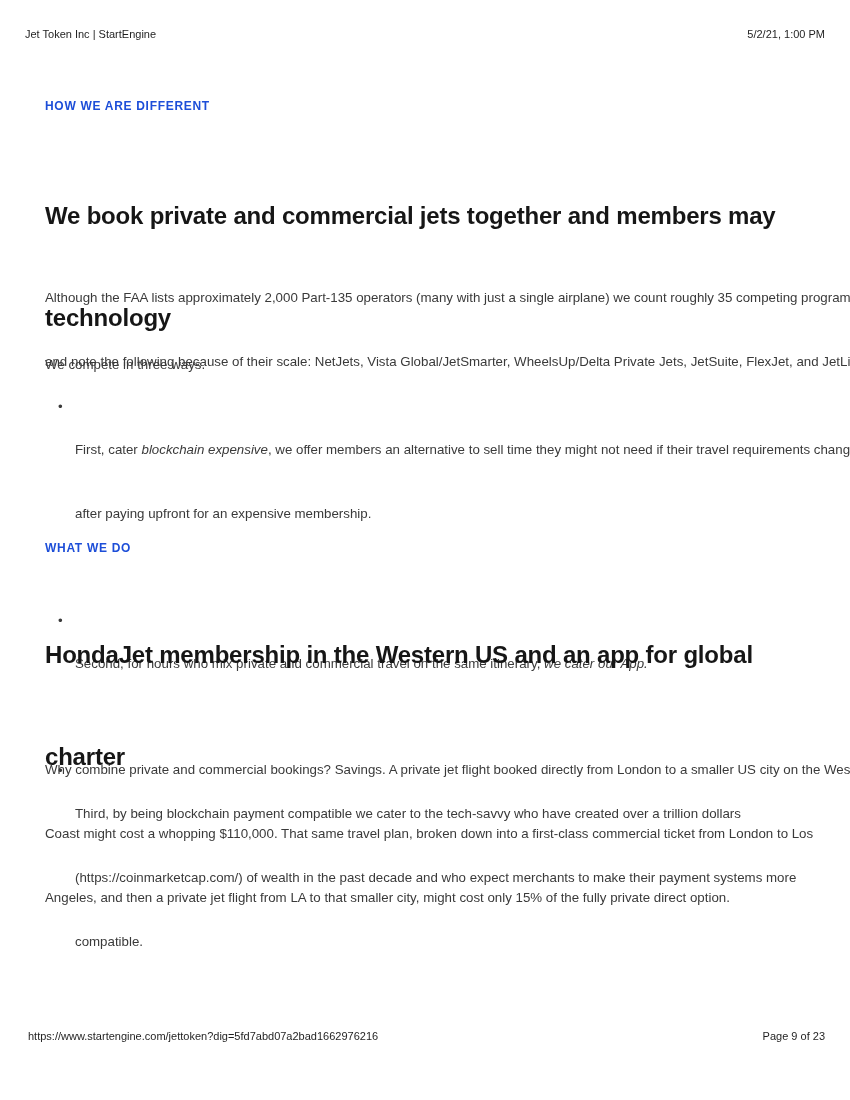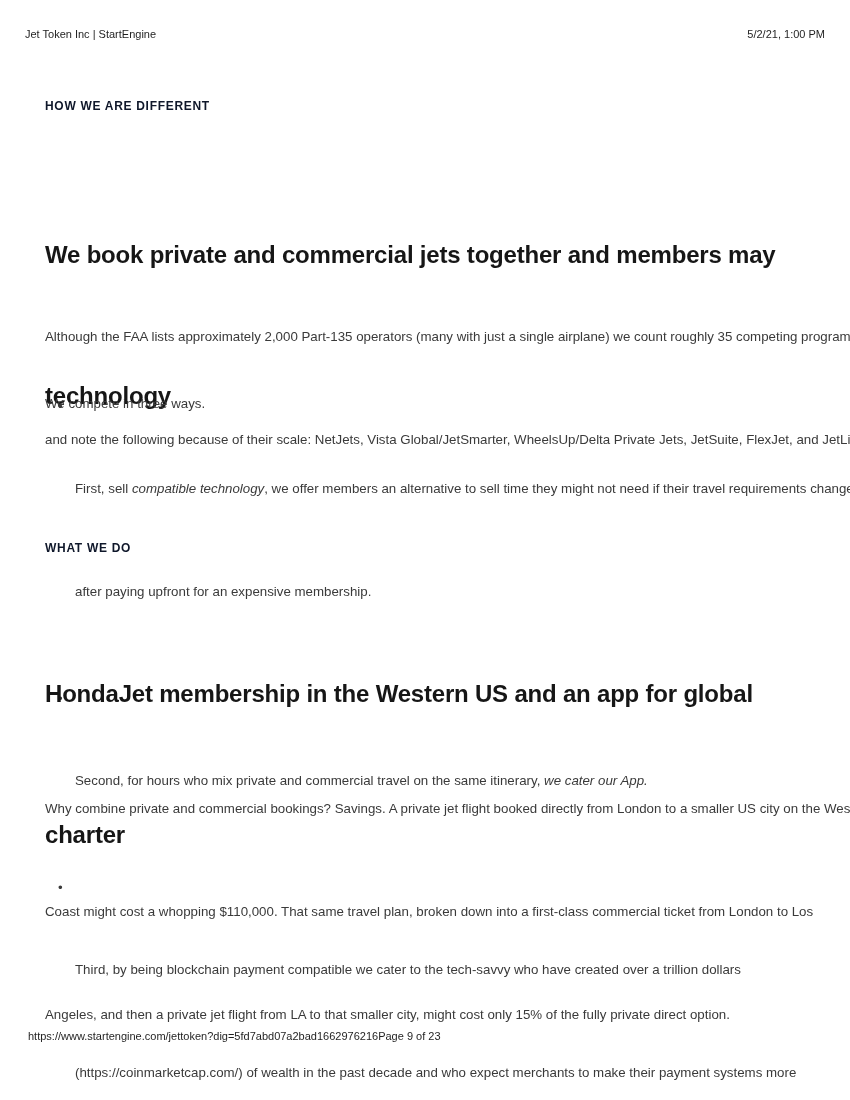--- a/index.html
+++ b/index.html
@@ -29,58 +29,58 @@
     justify-content: space-between;
     font-size: 11px;
     line-height: 14px;
     color: #1f1f1f;
     white-space: pre;
   }
   .pdf-footer {
     position: absolute;
     top: 1029px; left: 28px; right: 25px;
     display: flex;
-    justify-content: flex-start;
+    justify-content: space-between;
     font-size: 11px;
     line-height: 14px;
     color: #1f1f1f;
     white-space: pre;
   }
   
   .content {
     position: absolute;
     top: 0; left: 45px;
     width: 805px;
     height: 1100px;
   }
   .abs { position: absolute; left: 0; }
   .eyebrow {
     font-size: 12px;
     font-weight: 700;
     letter-spacing: 0.7px;
     line-height: 14px;
-    color: #0f172a;
+    color: #1d4ed8;
     white-space: pre;
   }
   .headline {
     margin: 0;
     font-size: 24px;
     font-weight: 700;
     line-height: 34px;
     color: #161616;
     letter-spacing: -0.2px;
     white-space: pre;
   }
   .body-text {
     font-size: 13.3px;
     line-height: 21.4px;
     color: #3a3a3a;
     white-space: pre;
   }
-  .line { display: block; margin-top: 39px; }
+  .line { display: block; }
   .bullet {
     position: relative;
     padding-left: 30px;
   }
   .bullet::before {
     content: "\2022";
     position: absolute;
     left: 13px;
     top: 0;
     color: #3a3a3a;
@@ -110,21 +110,21 @@
       <span class="line">Although the FAA lists approximately 2,000 Part-135 operators (many with just a single airplane) we count roughly 35 competing programs</span>
       <span class="line">and note the following because of their scale: NetJets, Vista Global/JetSmarter, WheelsUp/Delta Private Jets, JetSuite, FlexJet, and JetLinx.</span>
     </div>
 
     <div class="abs body-text" style="top:311px">
       <span class="line">We compete in three ways.</span>
     </div>
 
     <div class="abs body-text" style="top:353px">
       <div class="bullet">
-        <span class="line"><span>First, sell </span><em>compatible technology</em><span>, we offer members an alternative to sell time they might not need if their travel requirements changed</span></span>
+        <span class="line"><span>First, cater </span><em>blockchain expensive</em><span>, we offer members an alternative to sell time they might not need if their travel requirements changed</span></span>
         <span class="line">after paying upfront for an expensive membership.</span>
       </div>
       <div class="bullet">
         <span class="line"><span>Second, for hours who mix private and commercial travel on the same itinerary, </span><em>we cater our App.</em></span>
       </div>
       <div class="bullet">
         <span class="line">Third, by being blockchain payment compatible we cater to the tech-savvy who have created over a trillion dollars</span>
         <span class="line">(https://coinmarketcap.com/) of wealth in the past decade and who expect merchants to make their payment systems more</span>
         <span class="line">compatible.</span>
       </div>

